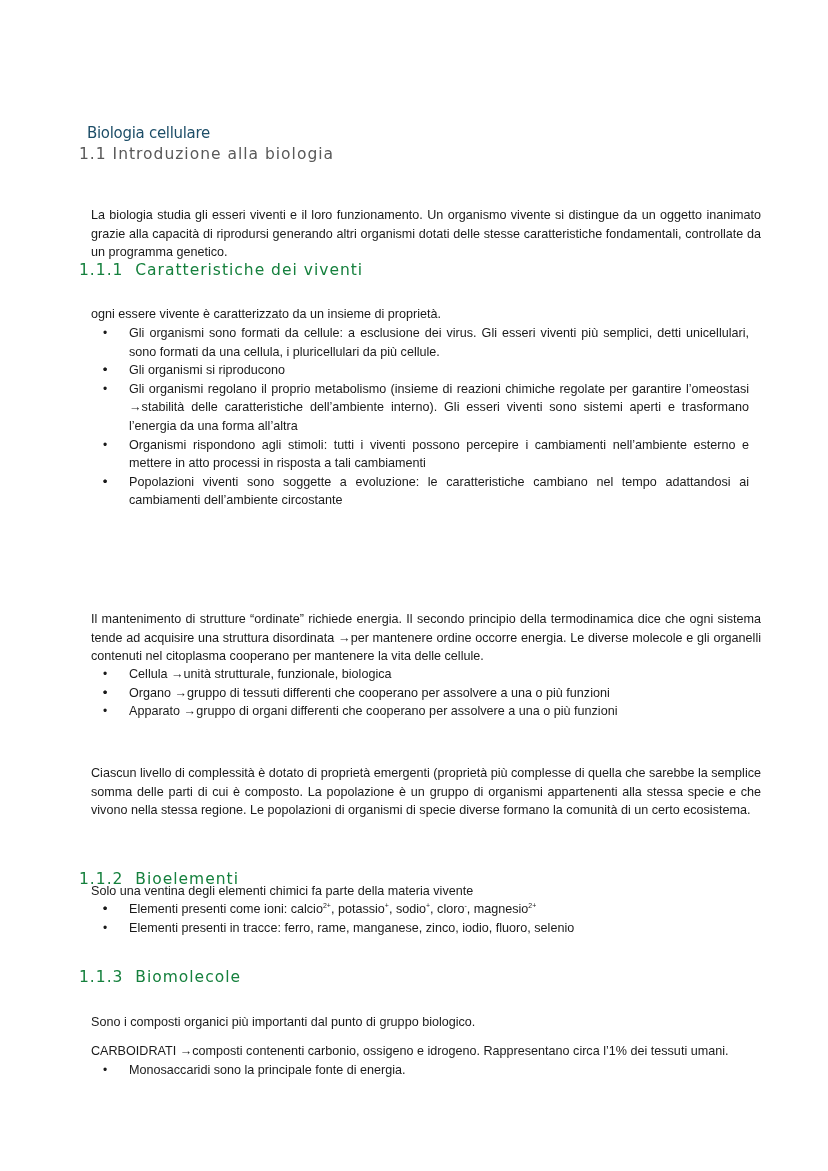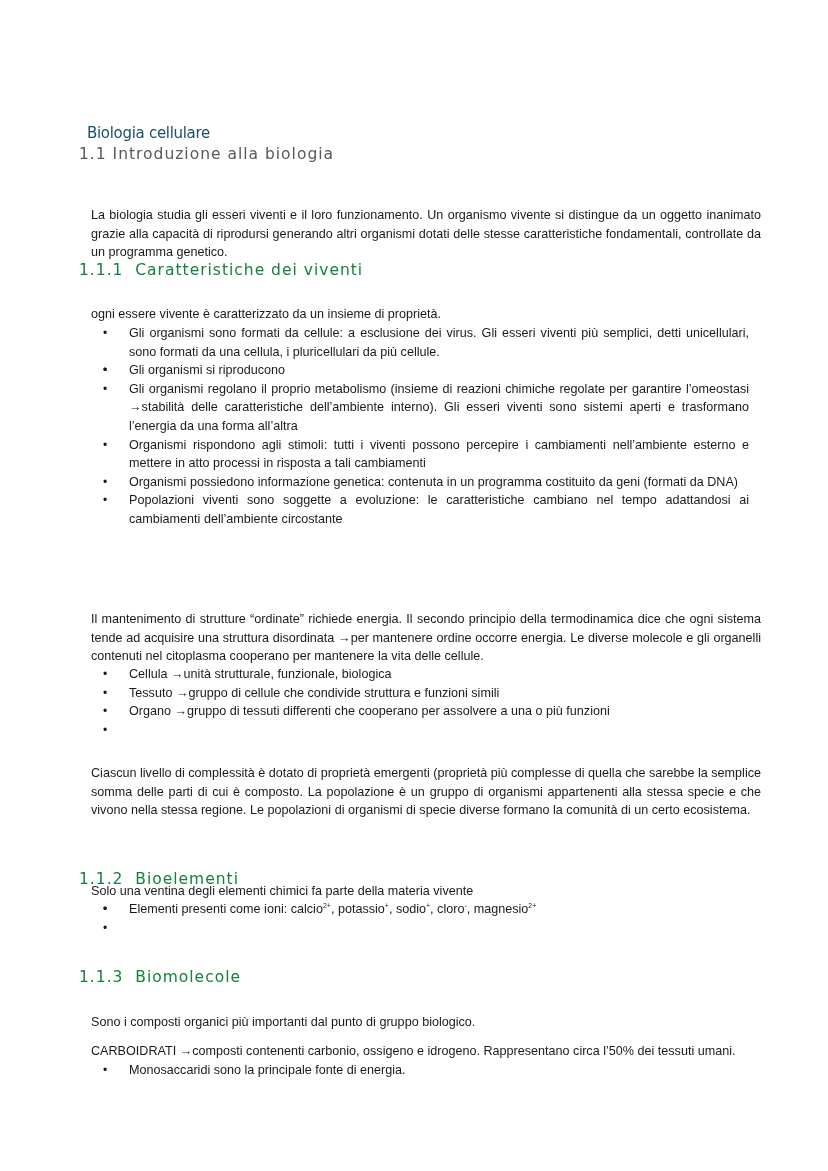--- a/index.html
+++ b/index.html
@@ -25,44 +25,44 @@
 
   <h3 class="h3" style="top:261px">1.1.1  Caratteristiche dei viventi</h3>
   <p class="para" style="top:293px">ogni essere vivente è caratterizzato da un insieme di proprietà.</p>
 
   <ul class="list" style="top:324px">
     <li><span class="bullet">•</span><span>Gli organismi sono formati da cellule: a esclusione dei virus. Gli esseri viventi più semplici, detti unicellulari, sono formati da una cellula, i pluricellulari da più cellule.</span></li>
     <li><span class="bullet">•</span></li>
     <li><span class="bullet">•</span><span>Gli organismi si riproducono</span></li>
     <li><span class="bullet">•</span><span>Gli organismi regolano il proprio metabolismo (insieme di reazioni chimiche regolate per garantire l’omeostasi →stabilità delle caratteristiche dell’ambiente interno). Gli esseri viventi sono sistemi aperti e trasformano l’energia da una forma all’altra</span></li>
     <li><span class="bullet">•</span><span>Organismi rispondono agli stimoli: tutti i viventi possono percepire i cambiamenti nell’ambiente esterno e mettere in atto processi in risposta a tali cambiamenti</span></li>
-    <li><span class="bullet">•</span><span>Organismi possiedono informazione genetica: contenuta in un programma costituito da geni (formati da DNA)</span></li>
+    <li><span class="bullet">•</span></li>
     <li><span class="bullet">•</span><span>Popolazioni viventi sono soggette a evoluzione: le caratteristiche cambiano nel tempo adattandosi ai cambiamenti dell’ambiente circostante</span></li>
   </ul>
 
   <p class="para" style="top:598px">Il mantenimento di strutture “ordinate” richiede energia. Il secondo principio della termodinamica dice che ogni sistema tende ad acquisire una struttura disordinata →per mantenere ordine occorre energia. Le diverse molecole e gli organelli contenuti nel citoplasma cooperano per mantenere la vita delle cellule.</p>
 
   <ul class="list" style="top:665px">
     <li><span class="bullet">•</span><span>Cellula →unità strutturale, funzionale, biologica</span></li>
-    <li><span class="bullet">•</span><span>Tessuto →gruppo di cellule che condivide struttura e funzioni simili</span></li>
+    <li><span class="bullet">•</span></li>
     <li><span class="bullet">•</span><span>Organo →gruppo di tessuti differenti che cooperano per assolvere a una o più funzioni</span></li>
-    <li><span class="bullet">•</span></li>
+    <li><span class="bullet">•</span><span>Apparato →gruppo di organi differenti che cooperano per assolvere a una o più funzioni</span></li>
   </ul>
 
   <p class="para" style="top:752px">Ciascun livello di complessità è dotato di proprietà emergenti (proprietà più complesse di quella che sarebbe la semplice somma delle parti di cui è composto. La popolazione è un gruppo di organismi appartenenti alla stessa specie e che vivono nella stessa regione. Le popolazioni di organismi di specie diverse formano la comunità di un certo ecosistema.</p>
 
   <h3 class="h3" style="top:870px">1.1.2  Bioelementi</h3>
   <p class="para" style="top:870px">Solo una ventina degli elementi chimici fa parte della materia vivente</p>
 
   <ul class="list" style="top:900px">
     <li><span class="bullet">•</span></li>
     <li><span class="bullet">•</span><span>Elementi presenti come ioni: </span><span id="ions"><span>calcio</span><sup>2+</sup>, <span>potassio</span><sup>+</sup>, <span>sodio</span><sup>+</sup>, <span>cloro</span><sup>-</sup>, <span>magnesio</span><sup>2+</sup></span></li>
-    <li><span class="bullet">•</span></li>
+    <li><span class="bullet">•</span><span>Elementi presenti in tracce: ferro, rame, manganese, zinco, iodio, fluoro, selenio</span></li>
   </ul>
 
   <h3 class="h3" style="top:968px">1.1.3  Biomolecole</h3>
   <p class="para" style="top:1001px">Sono i composti organici più importanti dal punto di gruppo biologico.</p>
-  <p class="para" style="top:1030px">CARBOIDRATI →composti contenenti carbonio, ossigeno e idrogeno. Rappresentano circa l’50% dei tessuti umani.</p>
+  <p class="para" style="top:1030px">CARBOIDRATI →composti contenenti carbonio, ossigeno e idrogeno. Rappresentano circa l’1% dei tessuti umani.</p>
 
   <ul class="list" style="top:1061px">
     <li><span class="bullet">•</span><span>Monosaccaridi sono la principale fonte di energia.</span></li>
   </ul>
 </div>
 
 </body></html>

